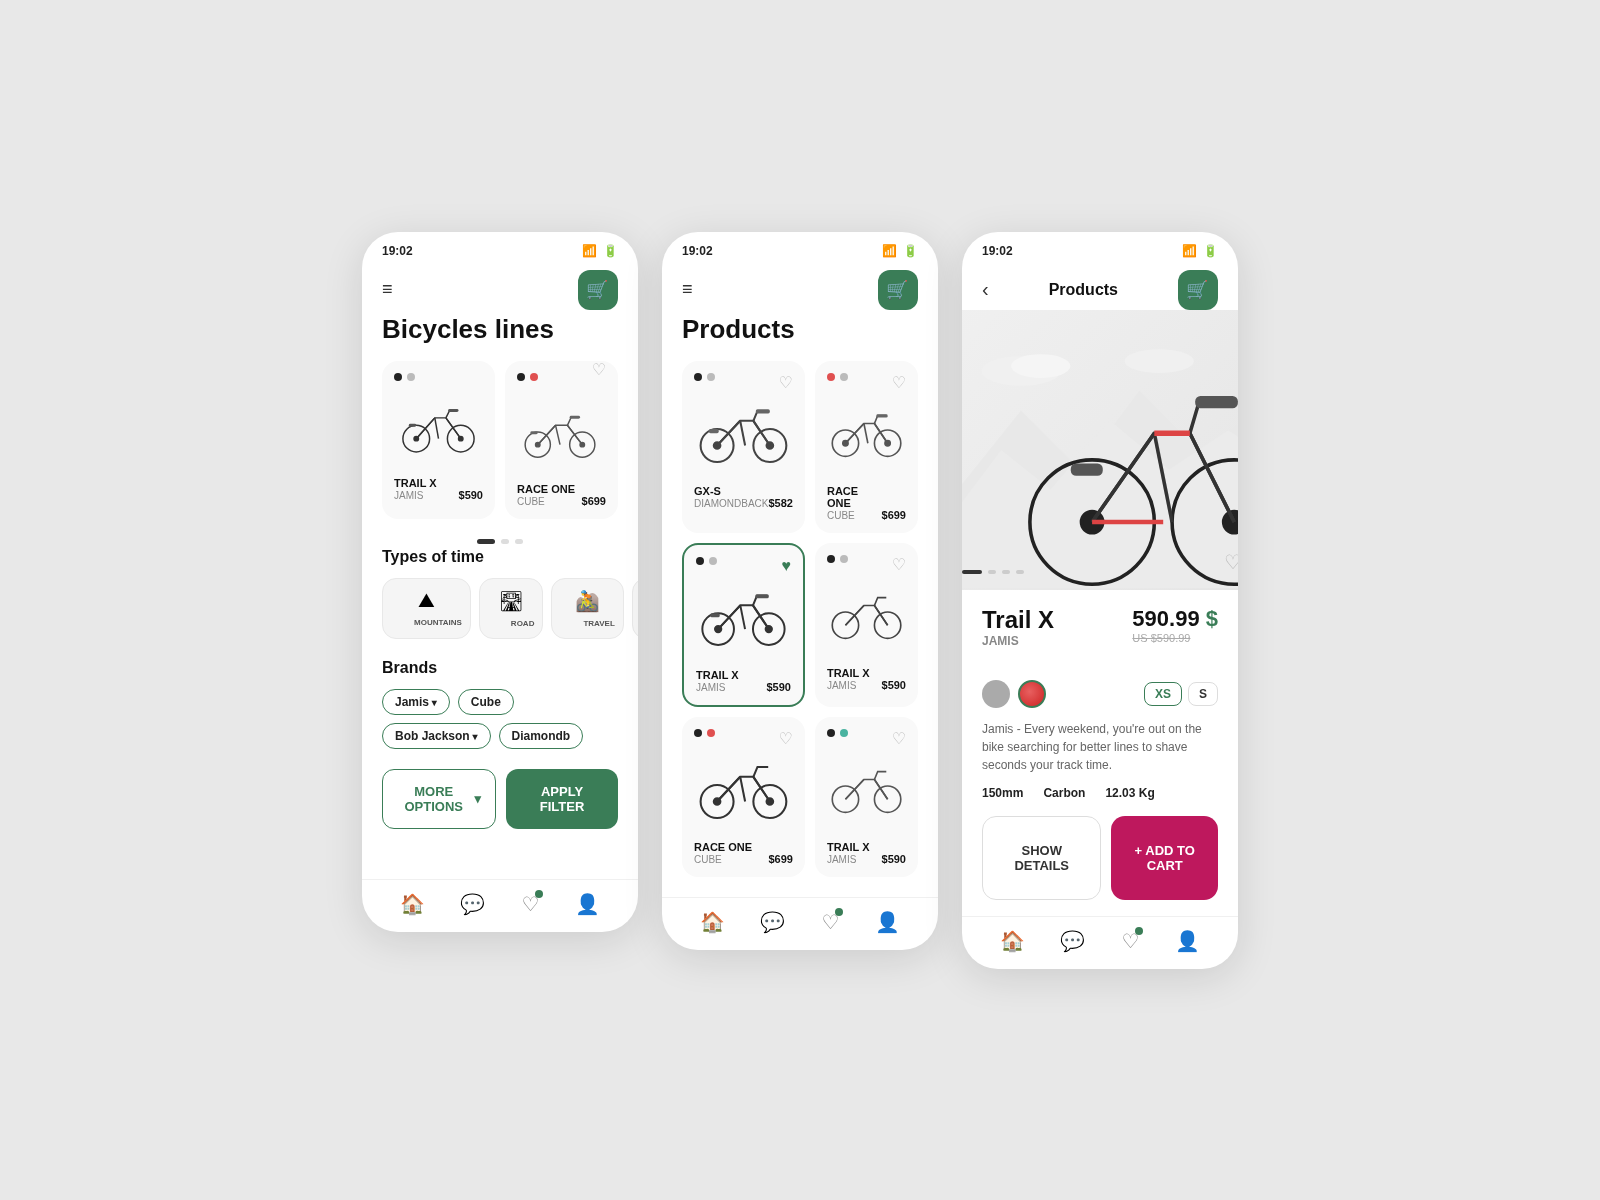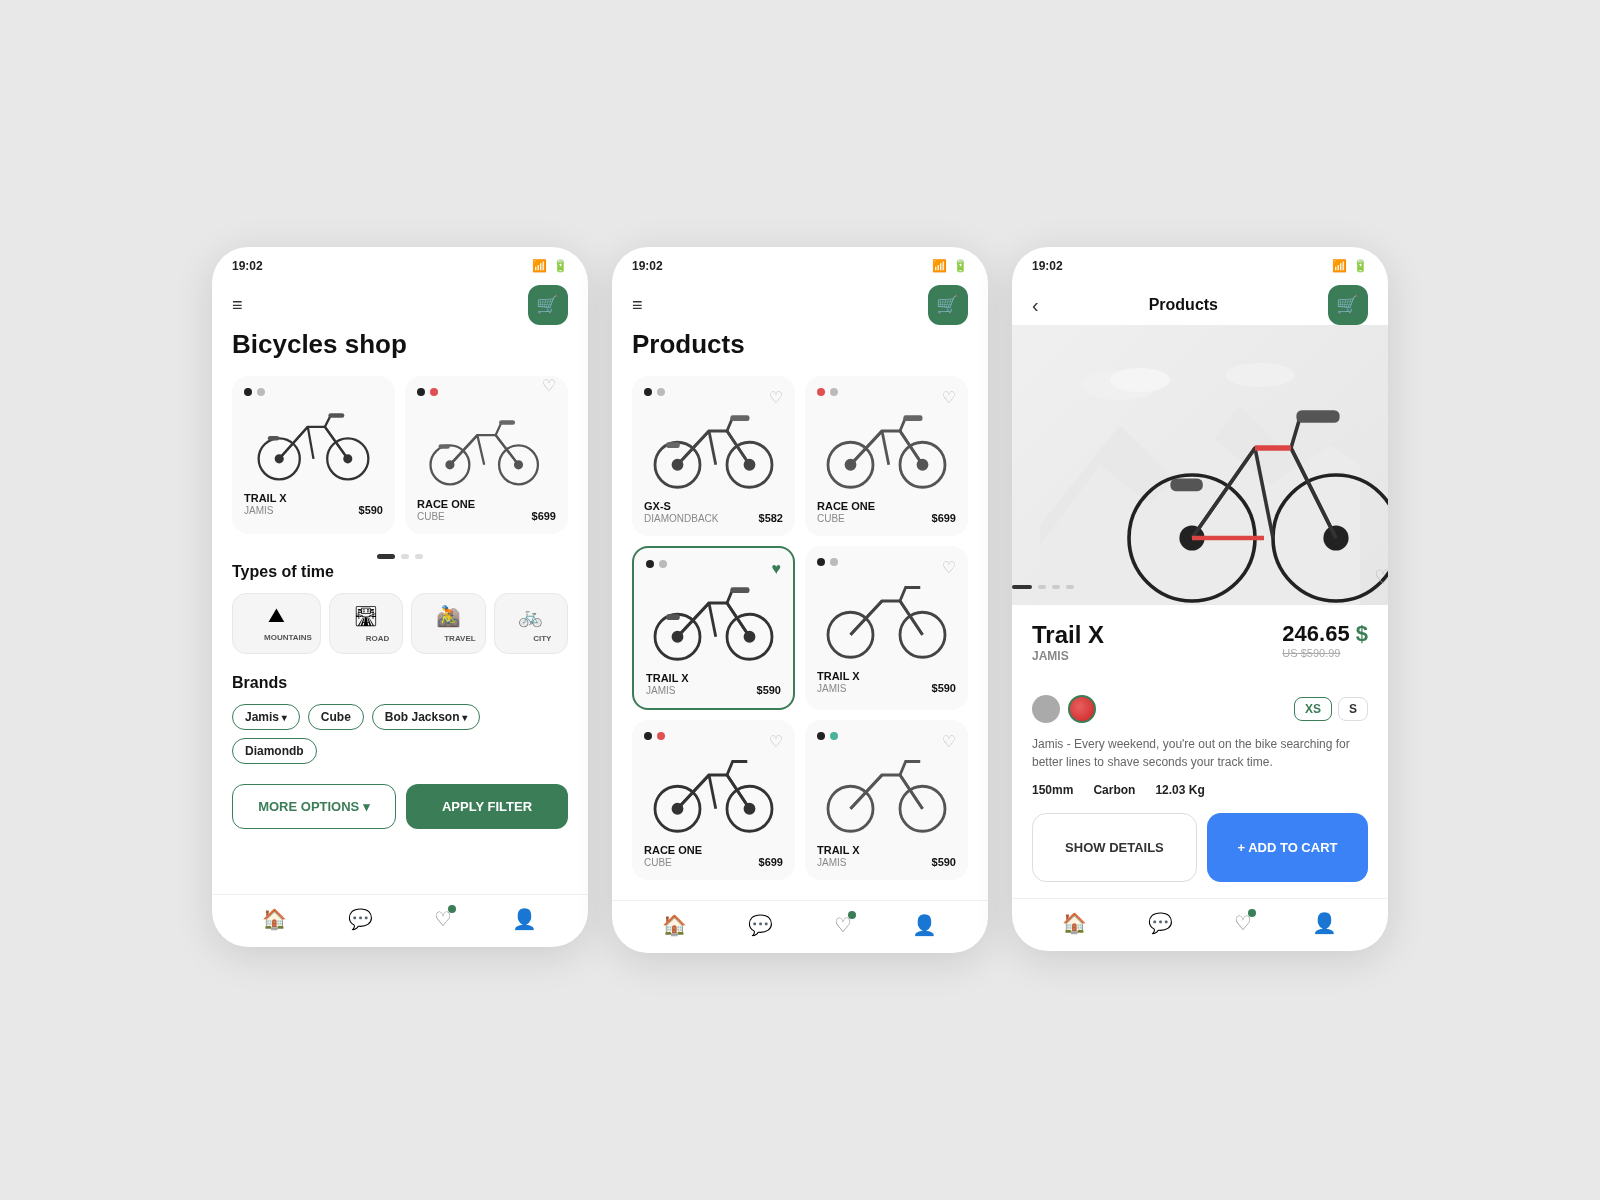--- a/index.html
+++ b/index.html
@@ -16,21 +16,21 @@
       display: flex;
       gap: 24px;
       align-items: flex-start;
       justify-content: center;
     }
     .phone {
       background: #fff;
       border-radius: 36px;
       overflow: hidden;
       box-shadow: 0 8px 40px rgba(0,0,0,0.12);
-      width: 376px;
+      width: 276px;
       min-height: 700px;
       display: flex;
       flex-direction: column;
     }
     .status-bar {
       display: flex;
       justify-content: space-between;
       align-items: center;
       padding: 12px 20px 4px;
       font-size: 12px;
@@ -407,21 +407,21 @@
       background: #fff;
       border-radius: 14px;
       padding: 26px;
       font-size: 13px;
       font-weight: 700;
       color: #333;
       cursor: pointer;
     }
     .btn-add-cart {
       flex: 1.2;
-      background: #3b82f6;
+      background: #be185d;
       border: none;
       border-radius: 14px;
       padding: 14px;
       font-size: 13px;
       font-weight: 700;
       color: #fff;
       cursor: pointer;
     }
 
     
@@ -479,21 +479,21 @@
       <div class="status-right">
         <span class="wifi-icon">📶</span>
         <span class="battery-icon">🔋</span>
       </div>
     </div>
     <div class="nav-bar">
       <span class="hamburger">≡</span>
       <button class="cart-btn">🛒</button>
     </div>
     <div class="screen-content">
-      <h1 class="page-title">Bicycles shop</h1>
+      <h1 class="page-title">Bicycles lines</h1>
 
       <div class="product-cards-row">
 
         <div class="product-card">
           <div class="card-dots">
             <div class="dot"></div>
             <div class="dot gray"></div>
           </div>
           <div class="card-image">
             <svg viewBox="0 0 120 70" class="bike-svg">
@@ -881,21 +881,21 @@
     </div>
 
     <div class="detail-content">
       <div class="detail-header">
         <div>
           <div class="detail-title">Trail X</div>
           <div class="detail-brand">JAMIS</div>
         </div>
         <div style="text-align:right;">
           <div style="font-size:22px; font-weight:800; color:#111;">
-            <span>246.65</span>
+            <span>590.99</span>
             <span style="color:#3a7d57;">$</span>
           </div>
           <div class="old-price">US $590.99</div>
         </div>
       </div>
 
       <div class="color-size-row">
         <div class="color-options">
           <div class="color-swatch" style="background:#aaa;"></div>
           <div class="color-swatch active" style="background: radial-gradient(circle at 40% 40%, #e86060, #cc2222);"></div>

